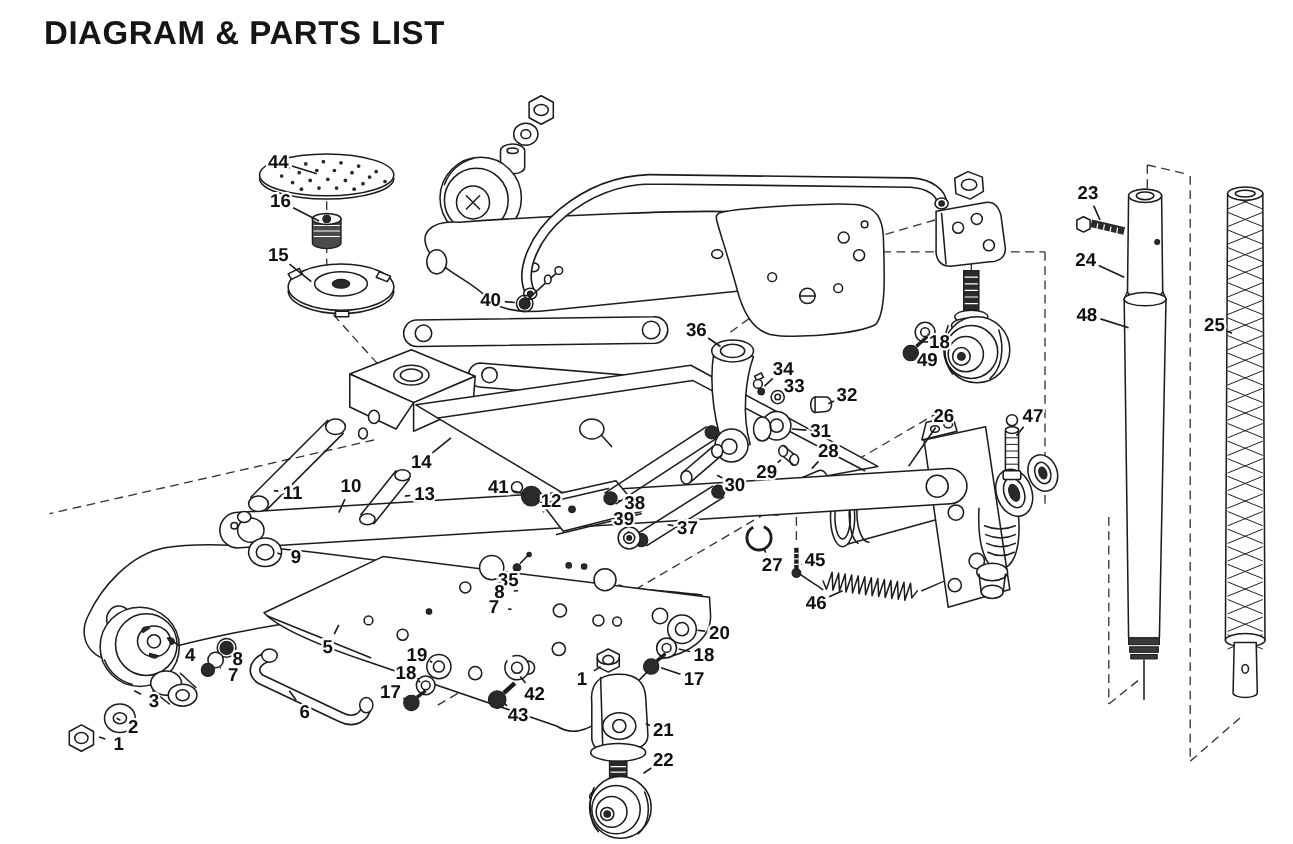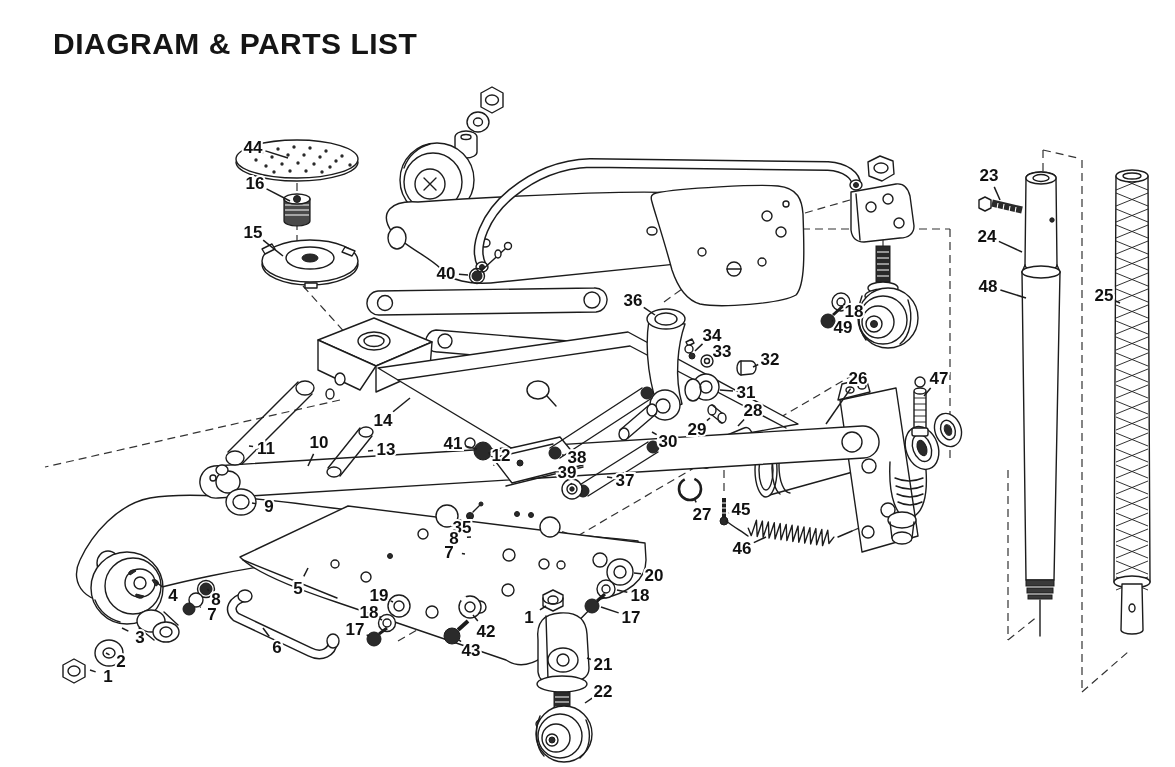--- a/index.html
+++ b/index.html
@@ -1,18 +1,18 @@
 <!DOCTYPE html>
 <html><head>
 <meta charset="utf-8">
 <style>
   html,body{margin:0;padding:0;background:#fff;}
   .stage{position:relative;width:1175px;height:767px;background:#fff;overflow:hidden;
          font-family:"Liberation Sans",sans-serif;}
-  .page-title{position:absolute;top:14px;left:40px;margin:13px;font-size:30px;font-weight:800;
+  .page-title{position:absolute;top:14px;left:40px;margin:0;font-size:30px;font-weight:800;
               letter-spacing:.5px;color:#151515;font-family:"Liberation Sans",sans-serif;}
   svg{position:absolute;top:0;left:0;}
   .ln{stroke:#1c1c1c;stroke-width:1.4;fill:none;stroke-linecap:round;stroke-linejoin:round;}
   .fw{stroke:#1c1c1c;stroke-width:1.4;fill:#fff;stroke-linejoin:round;}
   .fd{stroke:#1c1c1c;stroke-width:1;fill:#2a2a2a;}
   .dash{stroke:#333;stroke-width:1.2;fill:none;stroke-dasharray:8 5;}
   .thick{stroke:#1c1c1c;stroke-width:10;fill:none;stroke-linecap:round;stroke-linejoin:round;}
   .thickw{stroke:#fff;stroke-width:7;fill:none;stroke-linecap:round;stroke-linejoin:round;}
   .thin{stroke:#1c1c1c;stroke-width:.9;fill:none;}
   .wt{stroke:#fff;stroke-width:1.1;fill:none;}

